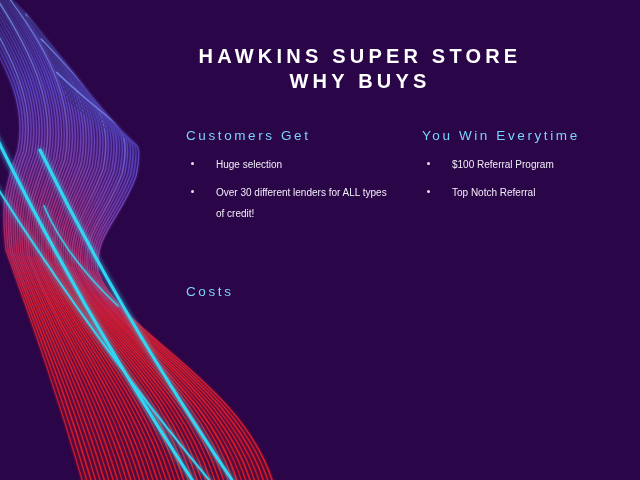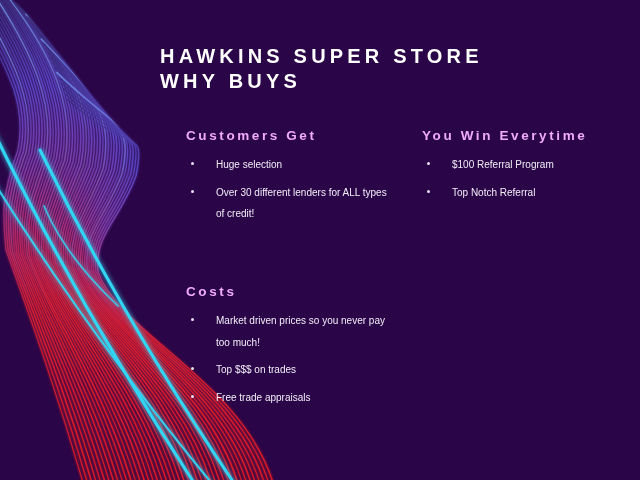--- a/index.html
+++ b/index.html
@@ -25,40 +25,41 @@
     height: 480px;
     pointer-events: none;
   }
 
   
   #title-block {
     position: absolute;
     left: 160px;
     top: 44px;
     width: 400px;
+    text-align: center;
   }
   .title-line {
     color: #ffffff;
     font-size: 20px;
     font-weight: bold;
     letter-spacing: 4.2px;
     line-height: 25px;
     white-space: nowrap;
   }
 
   
   .section { position: absolute; }
   #section-customers { left: 186px; top: 128px; width: 205px; }
   #section-youwin    { left: 422px; top: 128px; width: 200px; }
   #section-costs     { left: 186px; top: 284px; width: 205px; }
 
   .section-heading {
-    color: #f0abfc;
+    color: #7dd3fc;
     font-size: 13.5px;
-    font-weight: bold;
+    font-weight: normal;
     letter-spacing: 2.6px;
     margin-bottom: 11px;
     white-space: nowrap;
   }
 
   ul.bullets {
     list-style: none;
     margin: 0;
     padding: 0;
   }
@@ -243,29 +244,15 @@
       </li>
       <li>
         <span class="dot"></span>
         <span class="txt">Top Notch Referral</span>
       </li>
     </ul>
   </div>
 
   <div class="section" id="section-costs">
     <div class="section-heading">Costs</div>
-    <ul class="bullets">
-      <li>
-        <span class="dot"></span>
-        <span class="txt">Market driven prices so you never pay too much!</span>
-      </li>
-      <li>
-        <span class="dot"></span>
-        <span class="txt">Top $$$ on trades</span>
-      </li>
-      <li>
-        <span class="dot"></span>
-        <span class="txt">Free trade appraisals</span>
-      </li>
-    </ul>
   </div>
 
 </div>
 
 </body></html>

